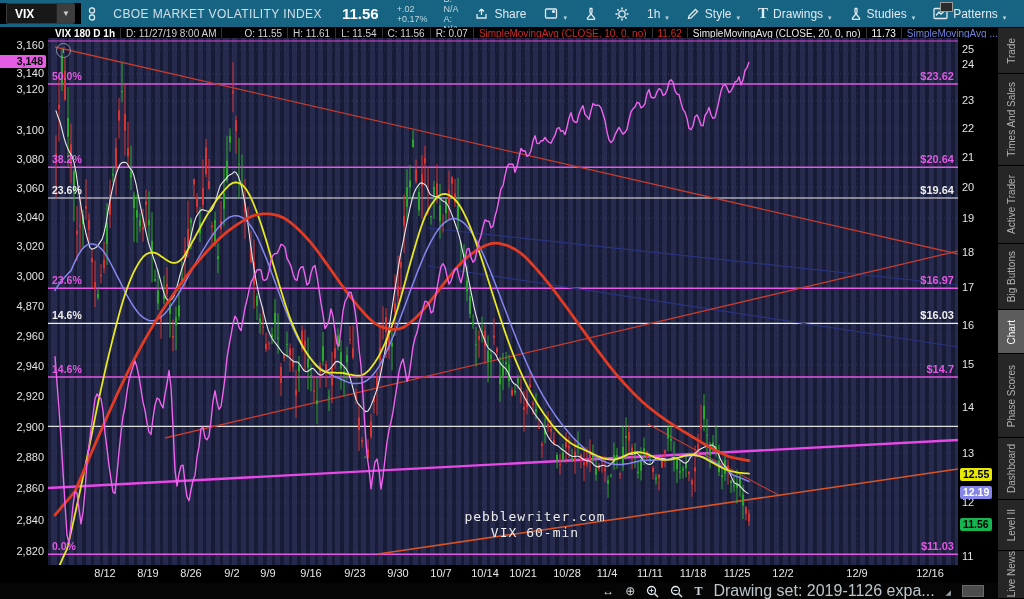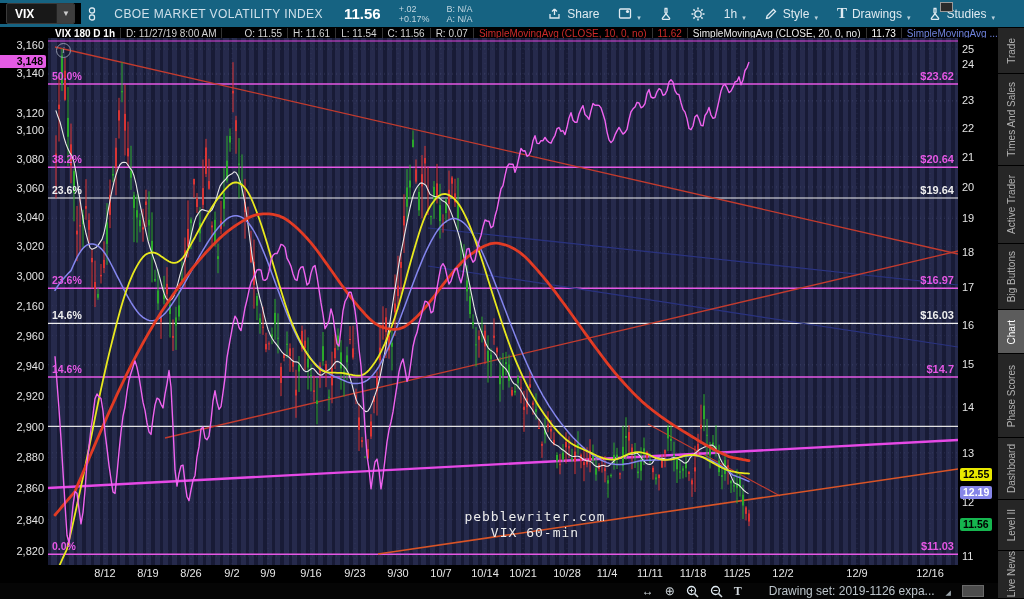--- a/index.html
+++ b/index.html
@@ -61,21 +61,21 @@
 
   
   #date-axis{position:absolute;left:48px;top:565px;width:910px;height:18px;background:#000;}
   .dtick{position:absolute;top:2px;color:#e6e6e6;font-size:11px;transform:translateX(-50%);}
 
   
   #status-bar{position:absolute;left:0;top:583px;width:998px;height:16px;background:#050505;
               display:flex;align-items:center;justify-content:flex-end;gap:11px;color:#c9d2d8;
               padding-right:14px;box-sizing:border-box;font-size:11px;}
   #status-bar .sic{display:flex;align-items:center;color:#cfd6db;font-size:12px;line-height:14px;}
-  #drawing-set{font-size:12px;color:#bcc5cb;margin-left:16px;}
+  #drawing-set{font-size:16px;color:#bcc5cb;}
   #status-caret{font-size:7px;color:#9aa4aa;position:relative;top:2px;}
   #status-grip{width:20px;height:10px;background:#4c4c4c;border:1px solid #6a6a6a;}
 
   
   #sidebar{position:absolute;left:998px;top:28px;width:26px;height:571px;background:#171717;
            display:flex;flex-direction:column;}
   .side-tab{border-bottom:1px solid #000;background:#262626;color:#b2b2b2;display:flex;
             align-items:center;justify-content:center;font-size:10px;}
   .side-tab span{writing-mode:vertical-rl;transform:rotate(180deg);white-space:nowrap;}
   .side-tab.active{background:#5c5c5c;color:#fff;}
@@ -174,20 +174,28 @@
     </div>
     <div class="tb-sep"></div>
     <div class="tb-btn">
       <svg width="12" height="13" viewBox="0 0 12 13">
         <path d="M4.5 1.5 h3 M5 1.5 v4 L9.5 11 a1 1 0 0 1 -1 1.5 h-5 a1 1 0 0 1 -1-1.5 L7 5.5 v-4" class="icon-stroke"></path>
       </svg>
       <span>Studies</span>
       <span class="dd">▾</span>
     </div>
     <div class="tb-sep"></div>
+    <div class="tb-btn">
+      <svg width="15" height="13" viewBox="0 0 15 13">
+        <rect x="1" y="1.5" width="13" height="10" rx="1" class="icon-stroke"></rect>
+        <path d="M3 8.5 L6 5 l2 2 L12 3.5" class="icon-stroke"></path>
+      </svg>
+      <span>Patterns</span>
+      <span class="dd">▾</span>
+    </div>
     <div class="tb-sep"></div>
     <div class="tb-btn">
       
     </div>
   </div>
 
   <div id="chart-header">
       <span class="seg" style="color: rgb(255, 255, 255);">VIX 180 D 1h</span>
       <span class="seg" style="color: rgb(210, 210, 210);">D: 11/27/19 8:00 AM</span>
       <span class="seg" style="color: rgb(210, 210, 210); margin-left: 17px;">O: 11.55</span>
@@ -199,28 +207,28 @@
       <span class="seg" style="color: rgb(204, 42, 42);">11.62</span>
       <span class="seg" style="color: rgb(233, 233, 233);">SimpleMovingAvg (CLOSE, 20, 0, no)</span>
       <span class="seg" style="color: rgb(255, 255, 255);">11.73</span>
       <span class="seg" style="color: rgb(111, 130, 220);">SimpleMovingAvg ...</span>
     </div>
   <div id="hdr-panel-icon"></div>
 
   <div id="left-axis">
       <div class="tick" style="top: 1px;">3,160</div>
       <div class="tick" style="top: 29.2225px;">3,140</div>
-      <div class="tick" style="top: 69px;">3,120</div>
+      <div class="tick" style="top: 45px;">3,120</div>
       <div class="tick" style="top: 86.2107px;">3,100</div>
       <div class="tick" style="top: 114.981px;">3,080</div>
       <div class="tick" style="top: 143.939px;">3,060</div>
       <div class="tick" style="top: 173.087px;">3,040</div>
       <div class="tick" style="top: 202.427px;">3,020</div>
       <div class="tick" style="top: 231.962px;">3,000</div>
-      <div class="tick" style="top: 261.695px;">2,160</div>
+      <div class="tick" style="top: 261.695px;">4,870</div>
       <div class="tick" style="top: 291.628px;">2,960</div>
       <div class="tick" style="top: 321.764px;">2,940</div>
       <div class="tick" style="top: 352.105px;">2,920</div>
       <div class="tick" style="top: 382.656px;">2,900</div>
       <div class="tick" style="top: 413.417px;">2,880</div>
       <div class="tick" style="top: 444.393px;">2,860</div>
       <div class="tick" style="top: 475.586px;">2,840</div>
       <div class="tick" style="top: 507px;">2,820</div>
       <div class="axis-badge" style="background: rgb(229, 92, 229); color: rgb(0, 0, 0); top: 16.912px; padding-left: 40px;">3,148</div>
     </div>

